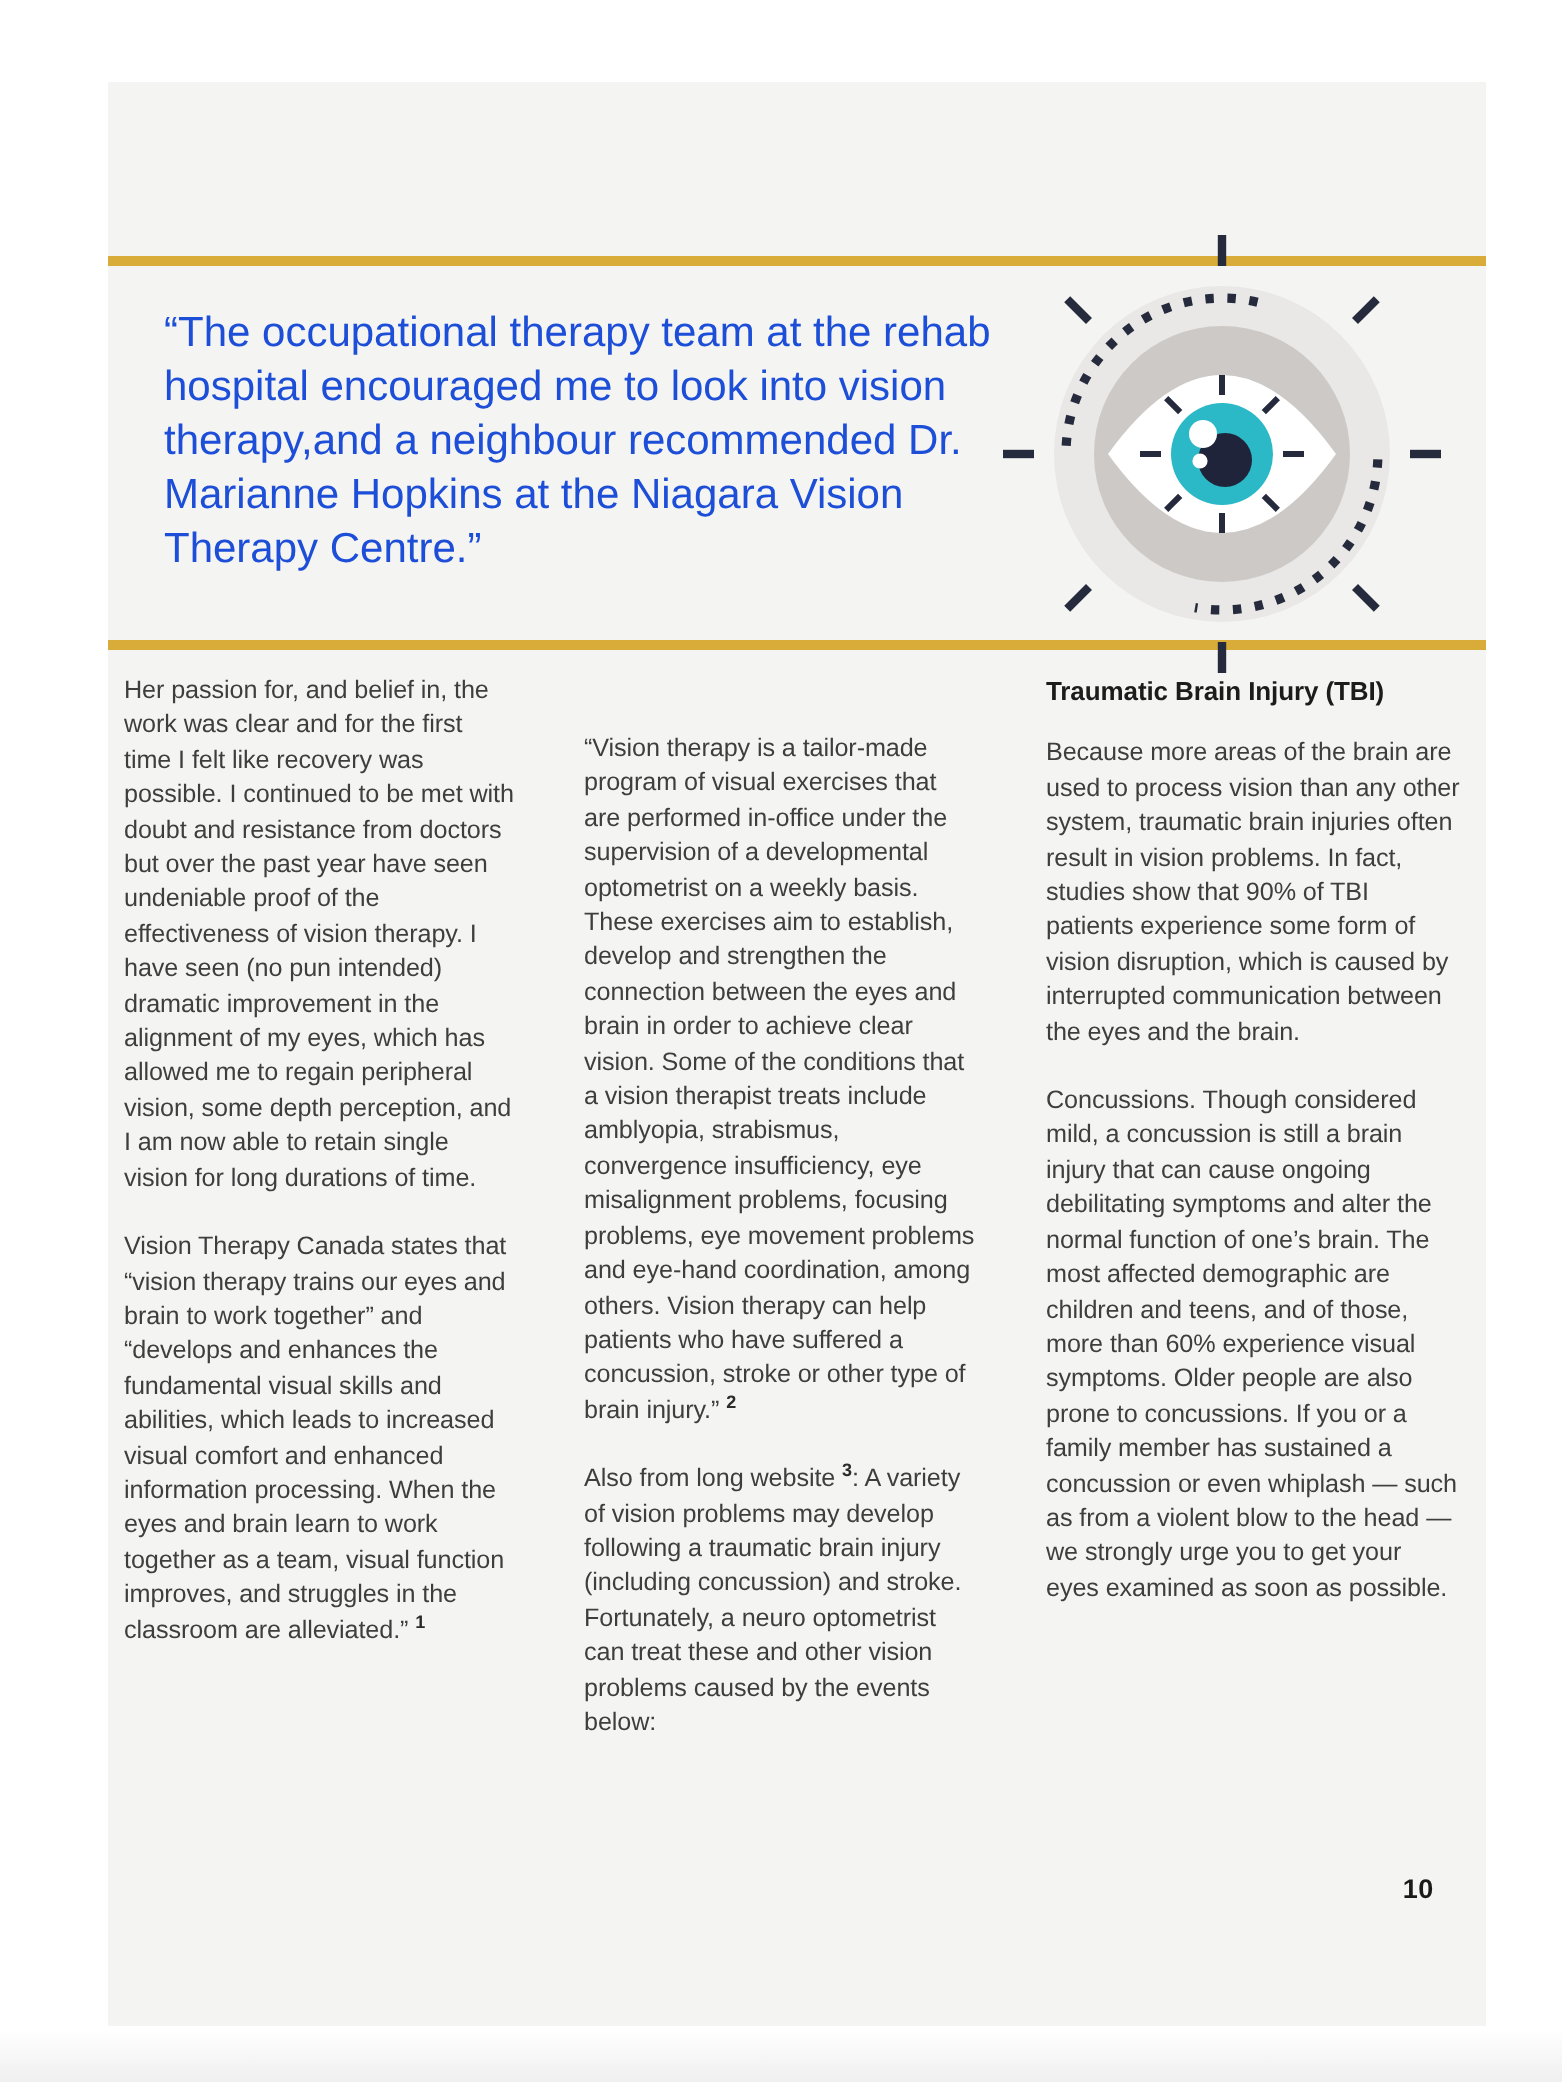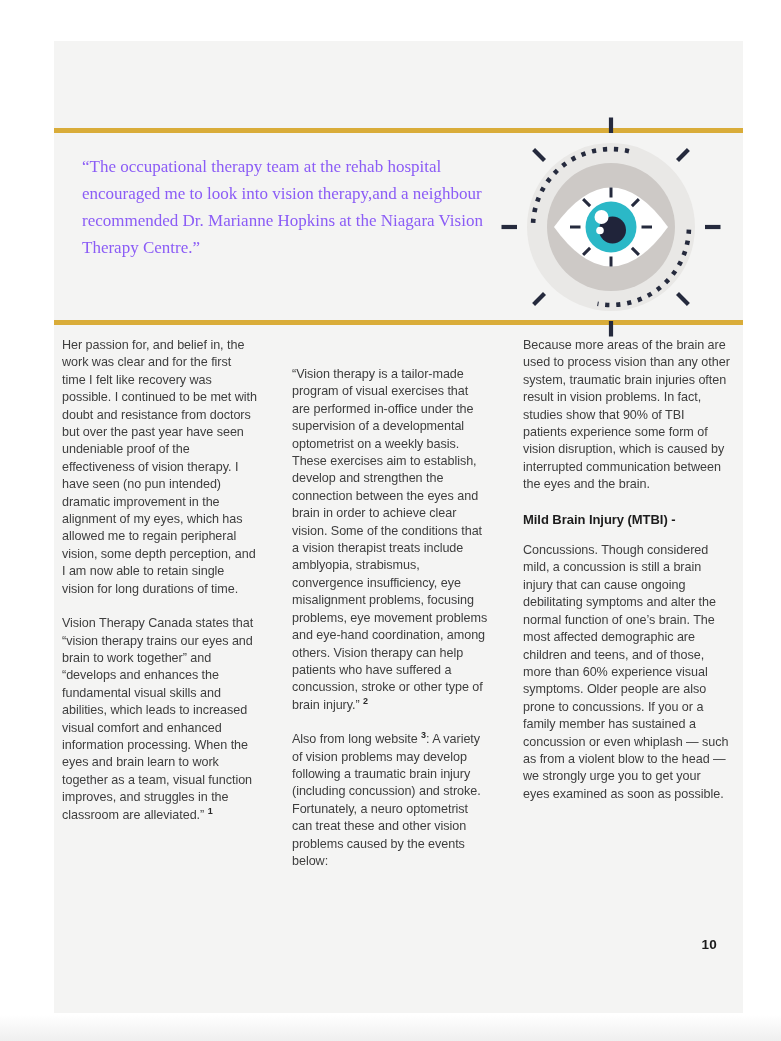--- a/index.html
+++ b/index.html
@@ -22,23 +22,23 @@
   }
   .gold-rule {
     position: absolute; left: 0; right: 0; height: 5px;
     background: #d9ac39; z-index: 1;
   }
   .gold-rule.top { top: 87px; }
   .gold-rule.bottom { top: 279px; }
   .pull-quote {
     position: absolute;
     left: 28px; top: 112px; width: 418px;
-    font-family: Liberation Serif, serif;
-    font-size: 17px; line-height: 27px;
-    color: #8b5cf6;
+    font-family: Liberation Sans, sans-serif;
+    font-size: 21px; line-height: 27px;
+    color: #1d4ed8;
     z-index: 2;
   }
   .eye-wrap {
     position: absolute; left: 442px; top: 71px;
     width: 230px; height: 230px;
     z-index: 3;
   }
   .columns {
     position: absolute;
     left: 8px; right: 13px; top: 296px;
@@ -121,22 +121,22 @@
       <p>Her passion for, and belief in, the work was clear and for the first time I felt like recovery was possible. I continued to be met with doubt and resistance from doctors but over the past year have seen undeniable proof of the effectiveness of vision therapy. I have seen (no pun intended) dramatic improvement in the alignment of my eyes, which has allowed me to regain peripheral vision, some depth perception, and I am now able to retain single vision for long durations of time.</p>
       <p><span>Vision Therapy Canada states that “vision therapy trains our eyes and brain to work together” and “develops and enhances the fundamental visual skills and abilities, which leads to increased visual comfort and enhanced information processing. When the eyes and brain learn to work together as a team, visual function improves, and struggles in the classroom are alleviated.” </span><sup class="fn">1</sup></p>
     </div>
 
     <div class="col col-2">
       <p><span>“Vision therapy is a tailor-made program of visual exercises that are performed in-office under the supervision of a developmental optometrist on a weekly basis. These exercises aim to establish, develop and strengthen the connection between the eyes and brain in order to achieve clear vision. Some of the conditions that a vision therapist treats include amblyopia, strabismus, convergence insufficiency, eye misalignment problems, focusing problems, eye movement problems and eye-hand coordination, among others. Vision therapy can help patients who have suffered a concussion, stroke or other type of brain injury.” </span><sup class="fn">2</sup></p>
       <p><span>Also from long website </span><sup class="fn">3</sup><span>: A variety of vision problems may develop following a traumatic brain injury (including concussion) and stroke. Fortunately, a neuro optometrist can treat these and other vision problems caused by the events below:</span></p>
     </div>
 
     <div class="col col-3">
+      <h3>Traumatic Brain Injury (TBI)</h3>
       <p>Because more areas of the brain are used to process vision than any other system, traumatic brain injuries often result in vision problems. In fact, studies show that 90% of TBI patients experience some form of vision disruption, which is caused by interrupted communication between the eyes and the brain.</p>
-      <h3>Mild Brain Injury (MTBI) -</h3>
       <p>Concussions. Though considered mild, a concussion is still a brain injury that can cause ongoing debilitating symptoms and alter the normal function of one’s brain. The most affected demographic are children and teens, and of those, more than 60% experience visual symptoms. Older people are also prone to concussions. If you or a family member has sustained a concussion or even whiplash — such as from a violent blow to the head — we strongly urge you to get your eyes examined as soon as possible.</p>
     </div>
 
   </div>
 
   <div class="page-number">10</div>
 
 </div>
 
 <div class="bottom-fade"></div>

